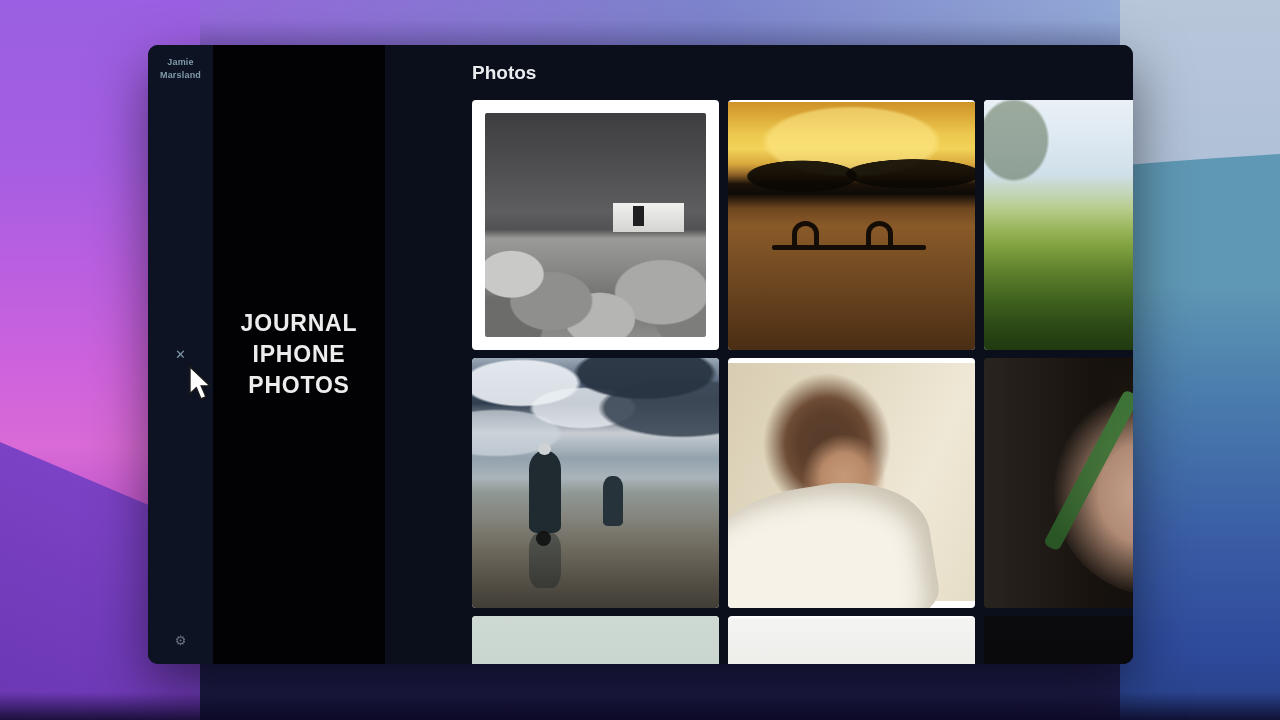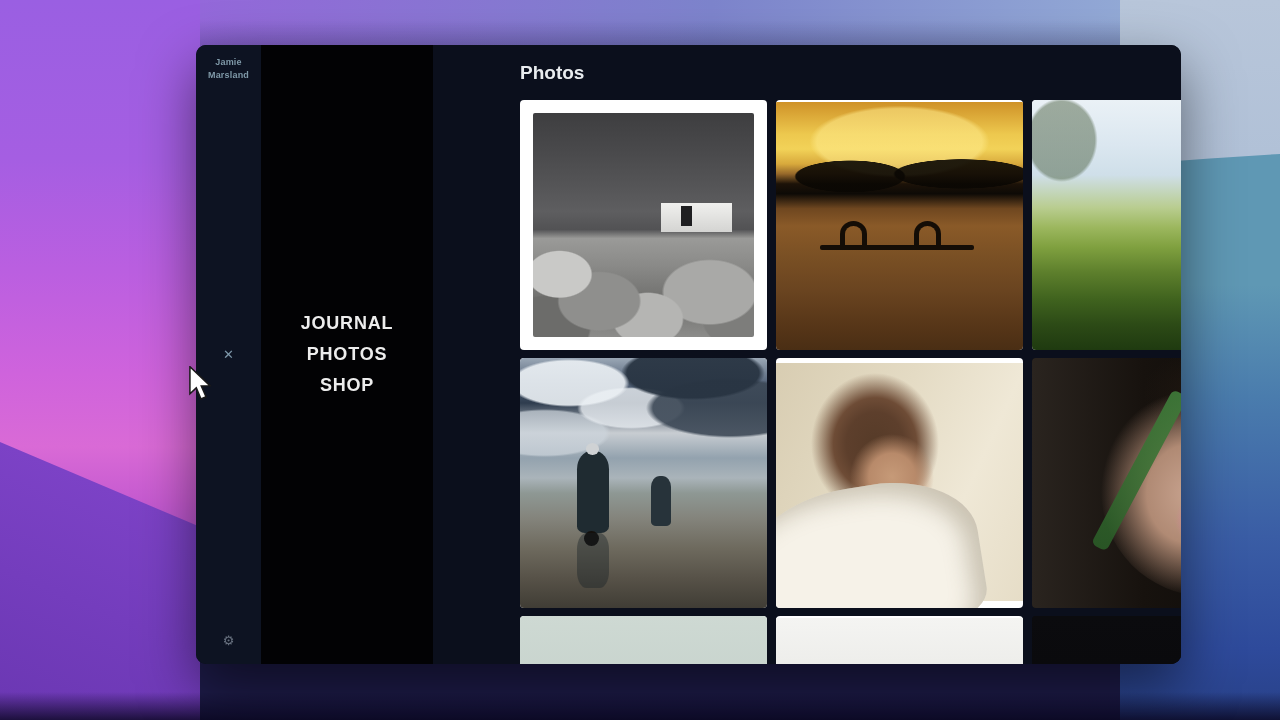--- a/index.html
+++ b/index.html
@@ -19,36 +19,36 @@
   .wp-right { position:absolute; left:1120px; top:0; right:0; height:100%; overflow:hidden;
     background:linear-gradient(to bottom,#b8c6da 0%,#aebfd6 30%,#a5b8d2 100%); }
   .wp-curve { position:absolute; left:-1520px; top:145px; width:4000px; height:1400px; border-radius:50%;
     background:linear-gradient(to bottom,#5f98b4 10%,#4a7cad 18%,#3a5da5 28%,#2e4a9b 36%,#253b7c 44%,#1d2c60 52%,#16204a 60%,#121a3c 100%); }
   .wp-vignette { position:absolute; left:0; right:0; bottom:0; height:28px;
     background:linear-gradient(to top, rgba(9,6,32,.8), rgba(9,6,32,0)); }
 
   
   .window { position:absolute; left:148px; top:45px; width:985px; height:619px;
     border-radius:10px; background:#0b0f1c; overflow:hidden;
-    box-shadow:0 22px 55px rgba(0,0,0,.5);margin-left:48px; }
+    box-shadow:0 22px 55px rgba(0,0,0,.5); }
 
   
   .rail { position:absolute; left:0; top:0; width:65px; height:100%; background:#0d1322; }
   .owner { position:absolute; top:11px; left:0; width:100%; text-align:center;
     font-size:9px; line-height:13px; font-weight:600; color:#7f99a8; letter-spacing:.2px; }
   .close-btn { position:absolute; top:303px; left:50%; transform:translateX(-50%);
     font-size:13px; line-height:13px; color:#7e98aa; cursor:pointer; background:none; border:none;
     font-family:"Liberation Sans", sans-serif; }
   .gear-btn { position:absolute; top:589px; left:50%; transform:translateX(-50%);
     font-size:13px; line-height:13px; color:#77818f; opacity:.85; cursor:pointer; background:none; border:none; }
 
   
   .nav-panel { position:absolute; left:65px; top:0; width:172px; height:100%; background:#020204;
     display:flex; flex-direction:column; justify-content:center; }
-  .nav-item { display:block; text-align:center; line-height:31px; font-size:18px; font-weight:700;
+  .nav-item { display:block; text-align:center; line-height:31px; font-size:23px; font-weight:700;
     letter-spacing:.8px; color:#ededed; text-decoration:none; cursor:pointer; }
 
   
   .content { position:absolute; left:237px; top:0; right:0; bottom:0; background:#0b0f1c; }
   .page-title { position:absolute; left:87px; top:17px; font-size:19px; font-weight:700; color:#e9ecef; }
   .grid { position:absolute; left:87px; top:55px; width:759px; display:flex; flex-wrap:wrap; gap:8px 9px; }
   .card { width:247px; height:250px; border-radius:4px; background:#fff; position:relative; overflow:hidden; cursor:pointer; }
   .ph { position:absolute; inset:0; }
 
   
@@ -153,22 +153,22 @@
     <div class="owner">
       <div>Jamie</div>
       <div>Marsland</div>
     </div>
     <button class="close-btn">✕</button>
     <button class="gear-btn">⚙</button>
   </div>
 
   <nav class="nav-panel">
     <a class="nav-item">JOURNAL</a>
+    <a class="nav-item">IPHONE</a>
     <a class="nav-item">PHOTOS</a>
-    <a class="nav-item">SHOP</a>
   </nav>
 
   <main class="content">
     <h1 class="page-title">Photos</h1>
 
     <div class="grid">
 
       <div class="card" aria-label="Black and white framed photograph of a white stone building under a stormy sky with rocky scrub in the foreground">
         <div class="ph ph1">
           <div class="p1-building">

